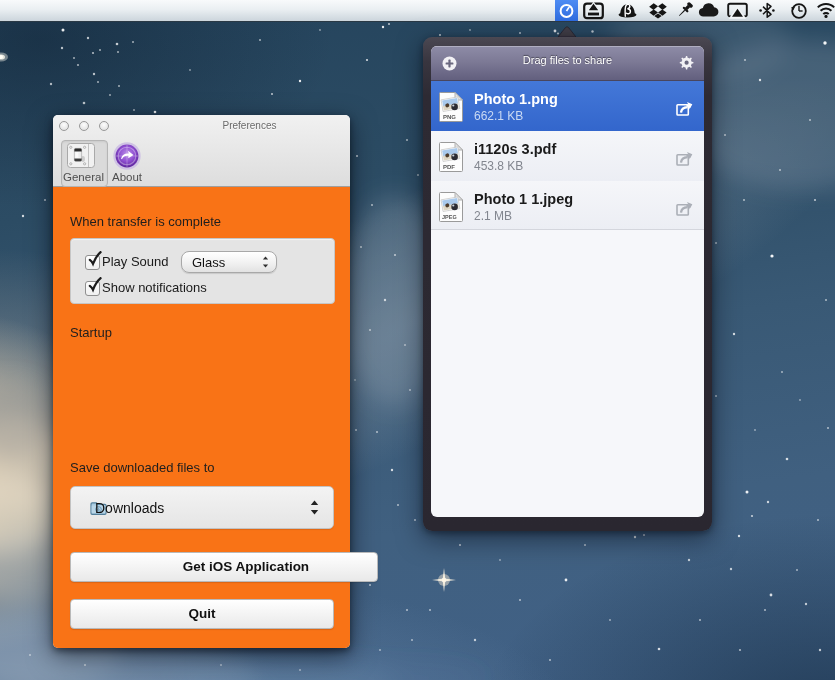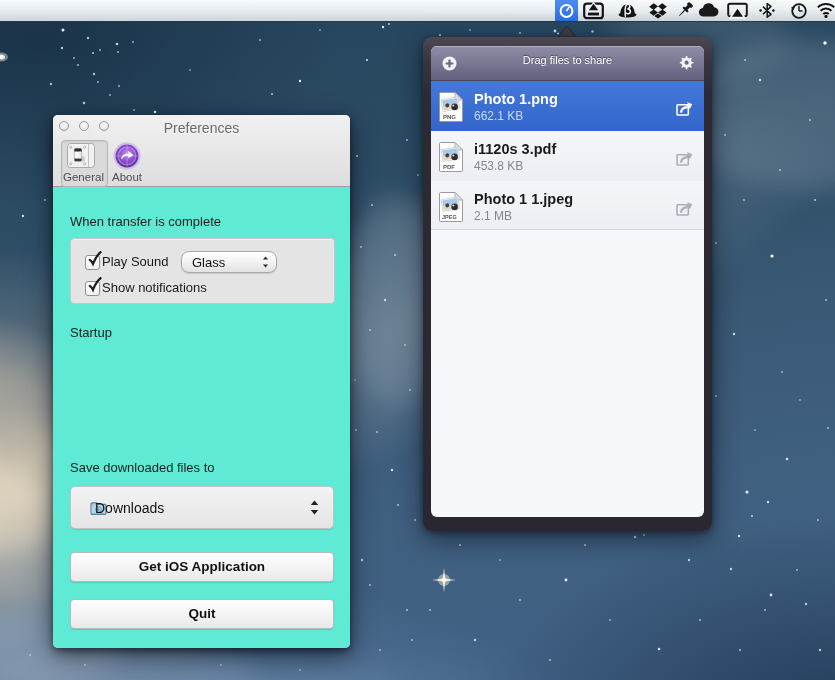--- a/index.html
+++ b/index.html
@@ -15,24 +15,24 @@
 }
 #band{position:absolute;left:-80px;top:150px;width:1100px;height:290px;transform:rotate(-26deg);transform-origin:center;
 background:radial-gradient(52% 48% at 46% 50%, rgba(170,180,190,0.32) 0%, rgba(155,168,182,0.17) 55%, rgba(155,168,182,0) 85%);}
 #clouds{position:absolute;left:0;top:0;width:835px;height:680px;}
 #menubar{position:absolute;left:0;top:0;width:835px;height:21px;background:linear-gradient(#f8fafb 0%,#eaeff2 45%,#ccd5dc 100%);border-bottom:1px solid #2a3945;}
 #mblue{position:absolute;left:555px;top:0;width:23px;height:21px;background:linear-gradient(#4e8cf3,#2e6cdf);}
 .mi{position:absolute;top:0;}
 #prefs{position:absolute;left:53px;top:115px;width:297px;height:533px;border-radius:5px;background:#ececec;box-shadow:0 8px 26px rgba(0,5,15,0.55),0 3px 7px rgba(0,5,15,0.5);}
 #ptitle{position:absolute;left:0;top:0;width:297px;height:71px;border-radius:5px 5px 0 0;background:linear-gradient(#f1f1f1,#dddddd);border-bottom:1px solid #9f9f9f;}
 .tl{position:absolute;top:5.5px;width:8px;height:8px;border-radius:50%;border:1.5px solid #999;background:radial-gradient(circle at 50% 35%,#fdfdfd,#dcdcdc);}
-#ptext{position:absolute;left:0;top:4.5px;width:297px;text-align:center;font-size:14px;color:#6a6a6a;text-shadow:0 1px 0 rgba(255,255,255,0.8);}
+#ptext{position:absolute;left:0;top:4.5px;width:297px;text-align:center;font-size:10px;color:#6a6a6a;text-shadow:0 1px 0 rgba(255,255,255,0.8);padding-left:48px;}
 #gencell{position:absolute;left:8px;top:25px;width:45px;height:45px;border-radius:4px;border:1px solid #b5b5b5;background:#dadada;box-shadow:inset 0 1px 2px rgba(0,0,0,0.08);}
 .tablabel{position:absolute;font-size:11.5px;color:#4e4e4e;text-align:center;}
-#pbody{position:absolute;left:0;top:72px;width:297px;height:461px;border-radius:0 0 5px 5px;background:#5eead4;}
+#pbody{position:absolute;left:0;top:72px;width:297px;height:461px;border-radius:0 0 5px 5px;background:#f97316;}
 .slabel{position:absolute;font-size:13px;color:#1e1e1e;}
 .gbox{position:absolute;left:17px;width:263px;border-radius:4px;border:1px solid #c6c6c6;background:#e4e4e4;box-shadow:inset 0 1px 1px rgba(255,255,255,0.6);}
 .cb{position:absolute;width:12.5px;height:12.5px;border-radius:3px;border:1px solid #909090;background:linear-gradient(#ffffff,#f0f0f0);}
 .cbl{position:absolute;font-size:13px;color:#1a1a1a;}
 .check{position:absolute;left:0.5px;top:-5px;width:15px;height:16px;}
 #glass{position:absolute;left:110px;top:12px;width:94px;height:20px;border-radius:8px;border:1px solid #a8a8a8;background:linear-gradient(#ffffff,#f1f1f1 55%,#e2e2e2);box-shadow:0 1px 1px rgba(0,0,0,0.12);}
 #bigpop{position:absolute;left:17px;top:299px;width:262px;height:41px;border-radius:5px;border:1px solid #c2c2c2;background:linear-gradient(#f3f3f3,#e5e5e5);box-shadow:0 1px 1px rgba(0,0,0,0.1);}
 .btn{position:absolute;left:17px;width:262px;height:28px;border-radius:4px;border:1px solid #b9b9b9;background:linear-gradient(#ffffff,#f5f5f5 45%,#e9e9e9);box-shadow:0 1px 1px rgba(0,0,0,0.12);text-align:center;font-size:13.5px;color:#111;}
 #popover{position:absolute;left:423px;top:37px;width:289px;height:494px;border-radius:9px;background:linear-gradient(180deg,#4b4852 0%,#38353f 5%,#2d2a33 12%,#2a2730 100%);box-shadow:0 8px 26px rgba(0,5,15,0.5),0 2px 6px rgba(0,5,15,0.4);}
 #parrow{position:absolute;left:558px;top:26px;width:18px;height:11px;}
@@ -316,21 +316,21 @@
           <path d="M1.6 4.4 h13.8 v6.8 a0.8 0.8 0 0 1 -0.8 0.8 h-12.2 a0.8 0.8 0 0 1 -0.8 -0.8 Z" fill="#b9d6e8"></path>
           <circle cx="8.5" cy="8.4" r="2.8" fill="none" stroke="#6795b2" stroke-width="1"></circle>
           <path d="M8.5 6.6 L8.5 9.6 M7.2 8.4 L8.5 9.9 L9.8 8.4" stroke="#7ea6c0" stroke-width="1.1" fill="none"></path>
         </svg>
       <span style="position:absolute;left:24px;top:13px;font-size:14px;color:#111">Downloads</span>
       <svg style="position:absolute;right:14px;top:13px" width="9" height="15" viewBox="0 0 9 15">
           <path d="M4.5 0.5 L8.2 5 L0.8 5 Z" fill="#222"></path>
           <path d="M4.5 14.5 L8.2 10 L0.8 10 Z" fill="#222"></path>
         </svg>
     </div>
-    <div class="btn" style="top:365px;line-height:28px;font-weight:bold;">Get iOS Application</div>
+    <div class="btn" style="top:365px;line-height:28px;font-weight:bold;padding-left:44px;">Get iOS Application</div>
     <div class="btn" style="top:412px;line-height:28px;font-weight:bold;">Quit</div>
   </div>
 </div>
 <svg id="parrow" viewBox="0 0 18 11">
     <path d="M0,11 L7.2,1.8 Q9,-0.5 10.8,1.8 L18,11 Z" fill="#403d46" stroke="#262330" stroke-width="0.8"></path>
   </svg>
 <div id="popover">
   <div id="pinner">
     <div id="phead">
       <div id="phtitle">Drag files to share</div>

